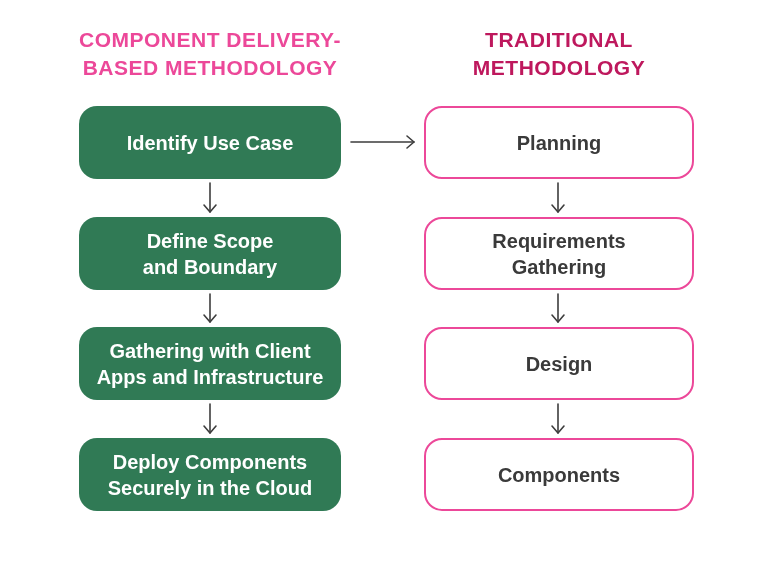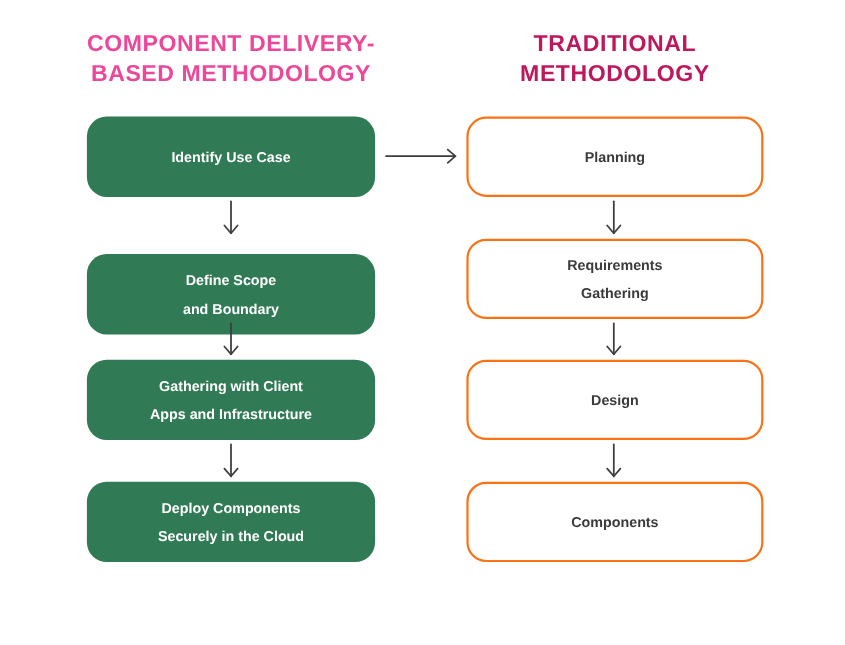--- a/index.html
+++ b/index.html
@@ -2,35 +2,35 @@
 <html><head>
 <meta charset="utf-8">
 <style>
   html, body { margin:0; padding:0; }
   body { width:768px; height:586px; background:#ffffff; position:relative; overflow:hidden;
          font-family:"Liberation Sans", "DejaVu Sans", sans-serif; }
   .title { position:absolute; text-align:center; font-weight:bold; font-size:21px; line-height:28px; letter-spacing:0.5px; }
   .title-left { left:40px; width:340px; top:26px; color:#ec4899; }
   .title-right { left:408px; width:302px; top:26px; color:#be185d; }
   .box { position:absolute; display:flex; align-items:center; justify-content:center; text-align:center;
-         font-weight:bold; font-size:13px; line-height:26px; border-radius:18px; box-sizing:border-box; white-space:pre-line; }
+         font-weight:bold; font-size:20px; line-height:26px; border-radius:18px; box-sizing:border-box; white-space:pre-line; }
   .green { left:79px; width:262px; height:73px; background:#307a55; color:#ffffff; }
-  .white { left:424px; width:270px; height:73px; background:#ffffff; color:#3a3a3a; border:2px solid #f97316; }
+  .white { left:424px; width:270px; height:73px; background:#ffffff; color:#3a3a3a; border:2px solid #ec4899; }
   svg.arrows { position:absolute; left:0; top:0; width:768px; height:586px; pointer-events:none; }
 </style>
 </head>
 <body>
 
 <div class="title title-left" style="white-space:pre-line">COMPONENT DELIVERY-
 BASED METHODOLOGY</div>
 <div class="title title-right" style="white-space:pre-line">TRADITIONAL
 METHODOLOGY</div>
 
 <div class="box green" style="top:106px">Identify Use Case</div>
-<div class="box green" style="top:231px">Define Scope
+<div class="box green" style="top:217px">Define Scope
 and Boundary</div>
 <div class="box green" style="top:327px">Gathering with Client
 Apps and Infrastructure</div>
 <div class="box green" style="top:438px">Deploy Components
 Securely in the Cloud</div>
 
 <div class="box white" style="top:106px">Planning</div>
 <div class="box white" style="top:217px">Requirements
 Gathering</div>
 <div class="box white" style="top:327px">Design</div>

